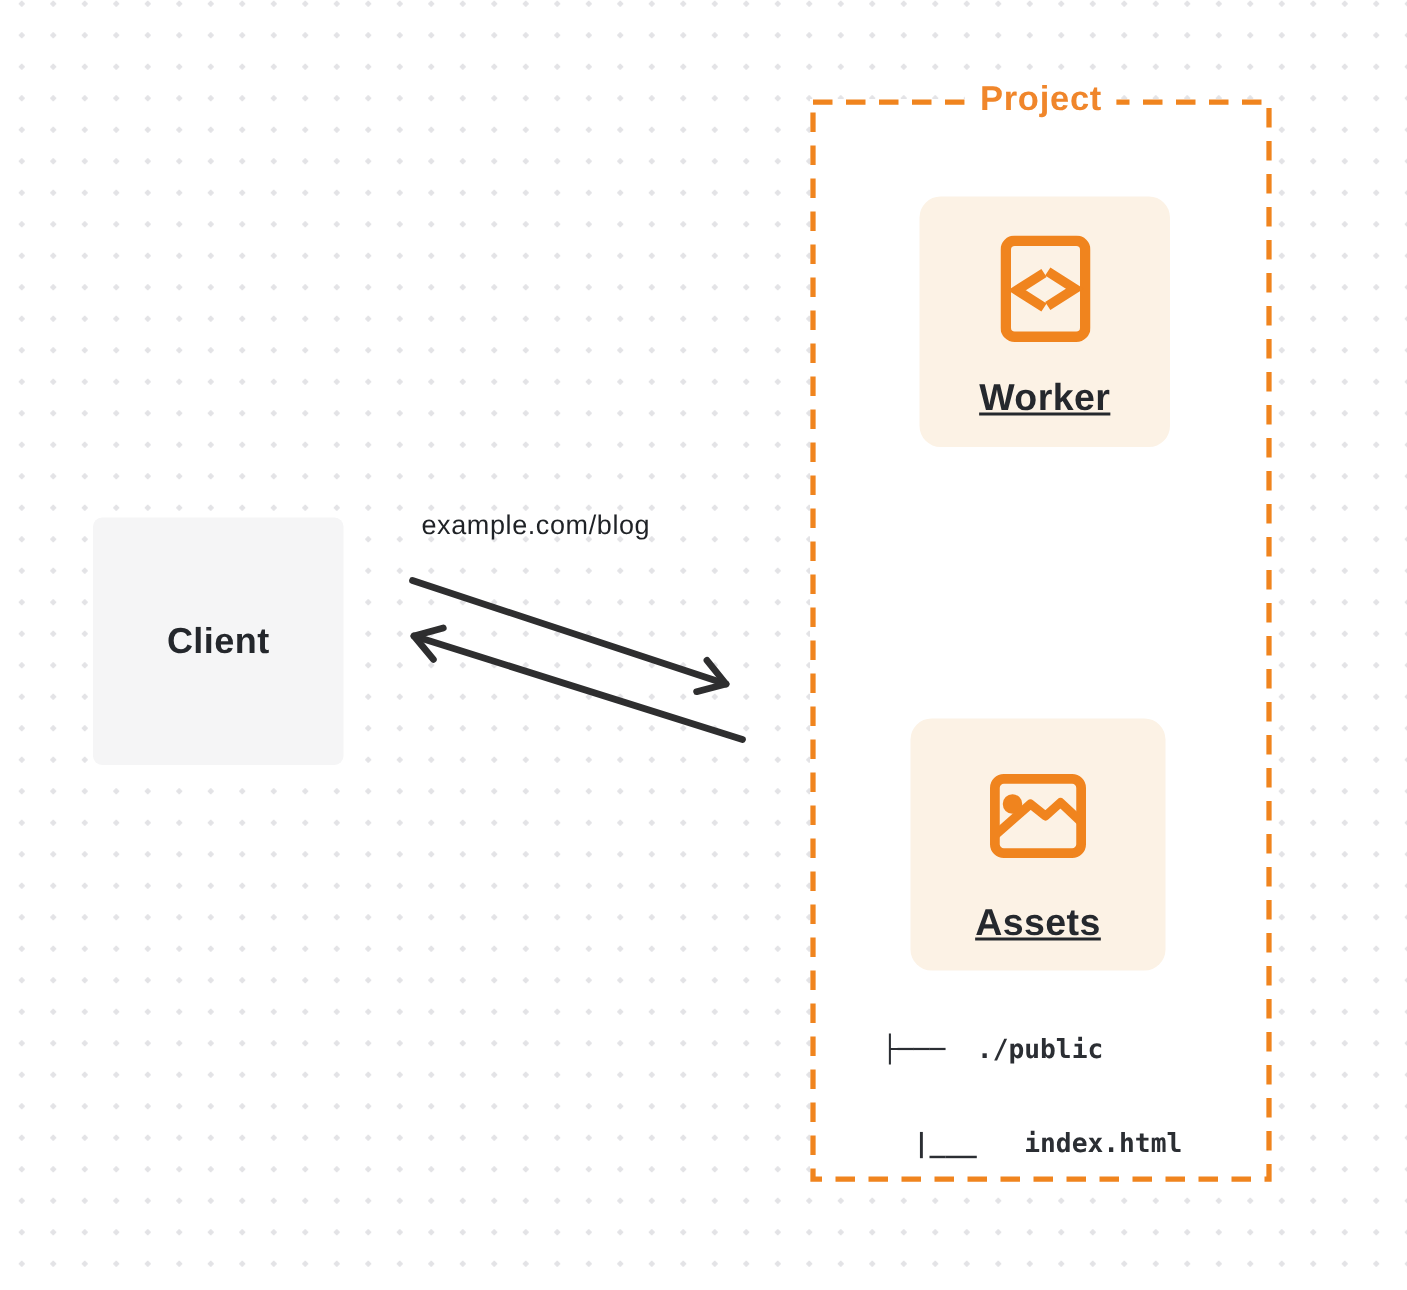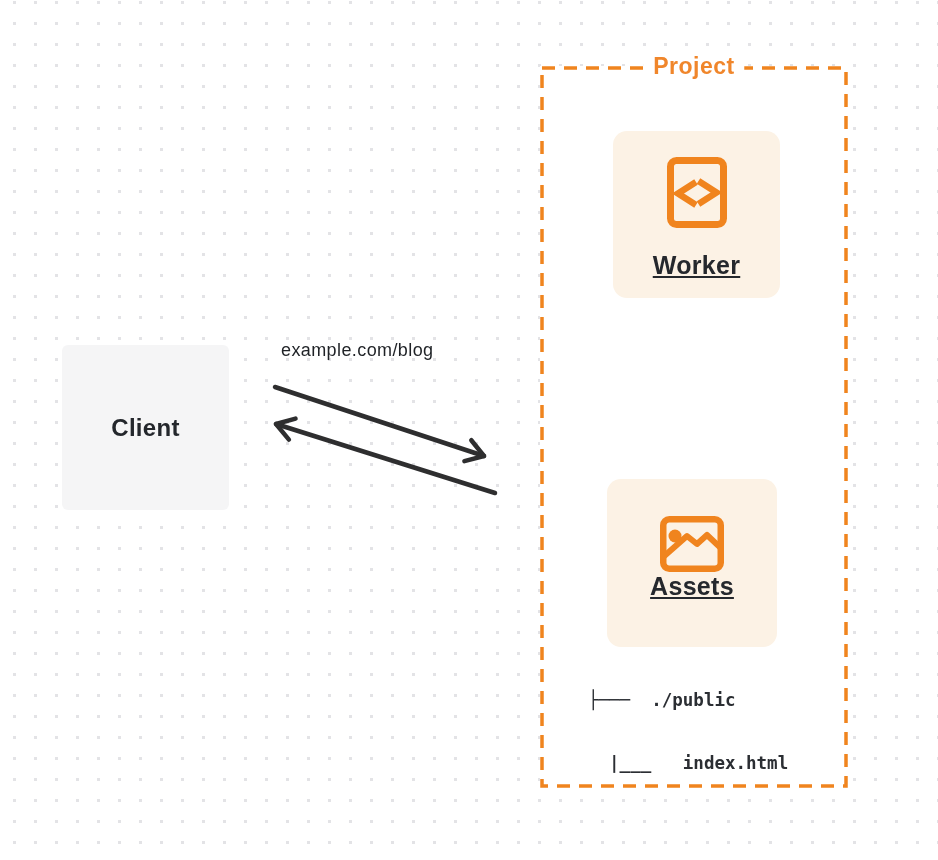--- a/index.html
+++ b/index.html
@@ -63,21 +63,21 @@
   }
 
   
   .card {
     position: absolute;
     background: #fcf2e5;
     border-radius: 14px;
     display: flex; flex-direction: column; align-items: center;
   }
   .card.worker { left: 73px; top: 65px; width: 167px; height: 167px; padding-top: 26px; gap: 23px; }
-  .card.assets { left: 67px; top: 413px; width: 170px; height: 168px; padding-top: 37px; }
+  .card.assets { left: 67px; top: 413px; width: 170px; height: 168px; padding-top: 37px; gap: 29px; }
   .card-label {
     font-size: 25px; font-weight: 700; color: #25282d; letter-spacing: 0.3px; text-decoration: underline;
   }
 
   
   .tree {
     position: absolute;
     left: 48px; top: 582px;
     font-family: "DejaVu Sans Mono", monospace;
     font-size: 17.5px;

